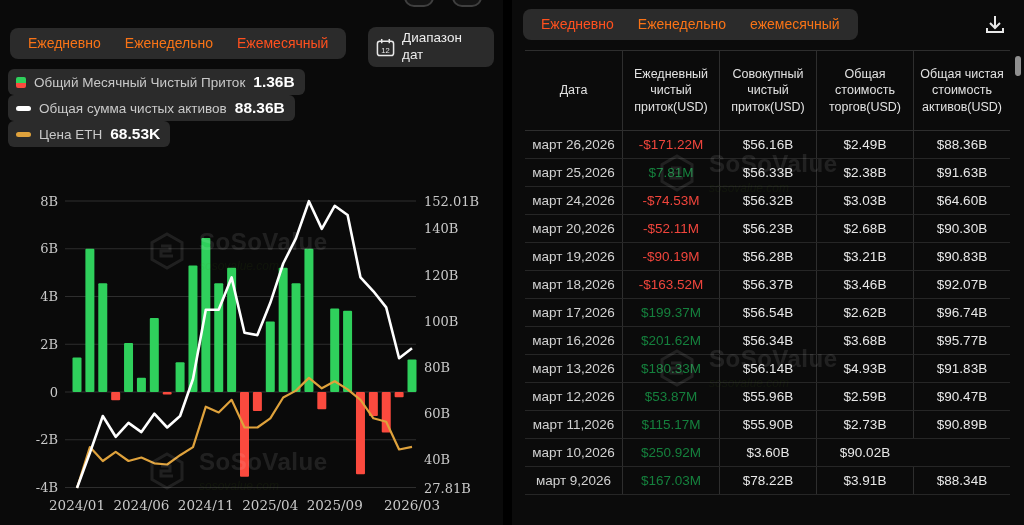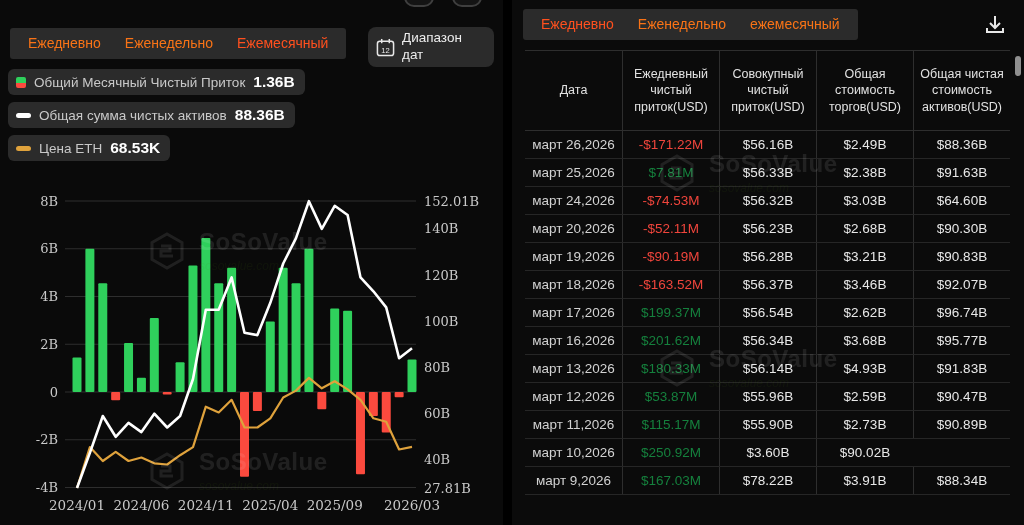--- a/index.html
+++ b/index.html
@@ -2,35 +2,35 @@
 <html><head>
 <meta charset="utf-8">
 <style>
   * { margin:0; padding:0; box-sizing:border-box; }
   html,body { background:#000; }
   body { font-family:"Liberation Sans", sans-serif; }
   .screen { position:relative; width:1024px; height:525px; background:#000; overflow:hidden; }
 
   
   .left-panel { position:absolute; left:0; top:0; width:503px; height:525px; background:#0a0a0a; }
-  .tab-group { position:absolute; display:flex; align-items:center; background:#2b2b2b; border-radius:3px; }
+  .tab-group { position:absolute; display:flex; align-items:center; background:#2b2b2b; border-radius:8px; }
   .lp-tabs { left:10px; top:28px; height:31px; padding:0 6px; }
   .tab { padding:0 12px; font-size:14px; color:#f97316; white-space:nowrap; line-height:31px; cursor:pointer; }
   .tab.active { color:#ff501e; }
 
   .cutoff-btn { position:absolute; width:30px; height:22px; border:2px solid #3f3f3f; border-radius:10px; top:-15px; background:#141414; }
   .cutoff-1 { left:404px; }
   .cutoff-2 { left:452px; }
 
   .date-range-btn { position:absolute; left:368px; top:27px; width:126px; height:40px; background:#2b2b2b; border-radius:8px;
     display:flex; align-items:center; gap:7px; padding:0 8px; cursor:pointer; }
   .date-range-btn .label { color:#ededed; font-size:13.5px; line-height:1.25; text-align:left; flex:1; }
   .cal-icon { flex:0 0 auto; width:19px; height:19px; }
 
-  .legend-stack { position:absolute; left:8px; top:69px; display:flex; flex-direction:column; gap:7px; align-items:flex-start; }
+  .legend-stack { position:absolute; left:8px; top:69px; display:flex; flex-direction:column; align-items:flex-start; }
   .legend-pill { display:inline-flex; align-items:center; gap:8px; background:#2b2b2b; border-radius:6px; padding:4px 10px 4px 8px; cursor:pointer; }
   .legend-pill .lbl { color:#c9c9c9; font-size:13.5px; white-space:nowrap; }
   .legend-pill .val { color:#ffffff; font-size:15.5px; font-weight:bold; white-space:nowrap; }
   .ic-bar { width:10px; height:11px; border-radius:2px; overflow:hidden; display:flex; flex-direction:column; }
   .ic-bar .g { flex:6; } .ic-bar .r { flex:5; }
   .ic-dash { width:15px; height:5px; border-radius:3px; }
 
   svg.chart { position:absolute; left:0; top:0; }
   .grid-line { stroke:#2e2e2e; stroke-width:1; }
   .tick-serif { font-family:"DejaVu Serif", serif; font-size:13px; fill:#c9c9c9; }

